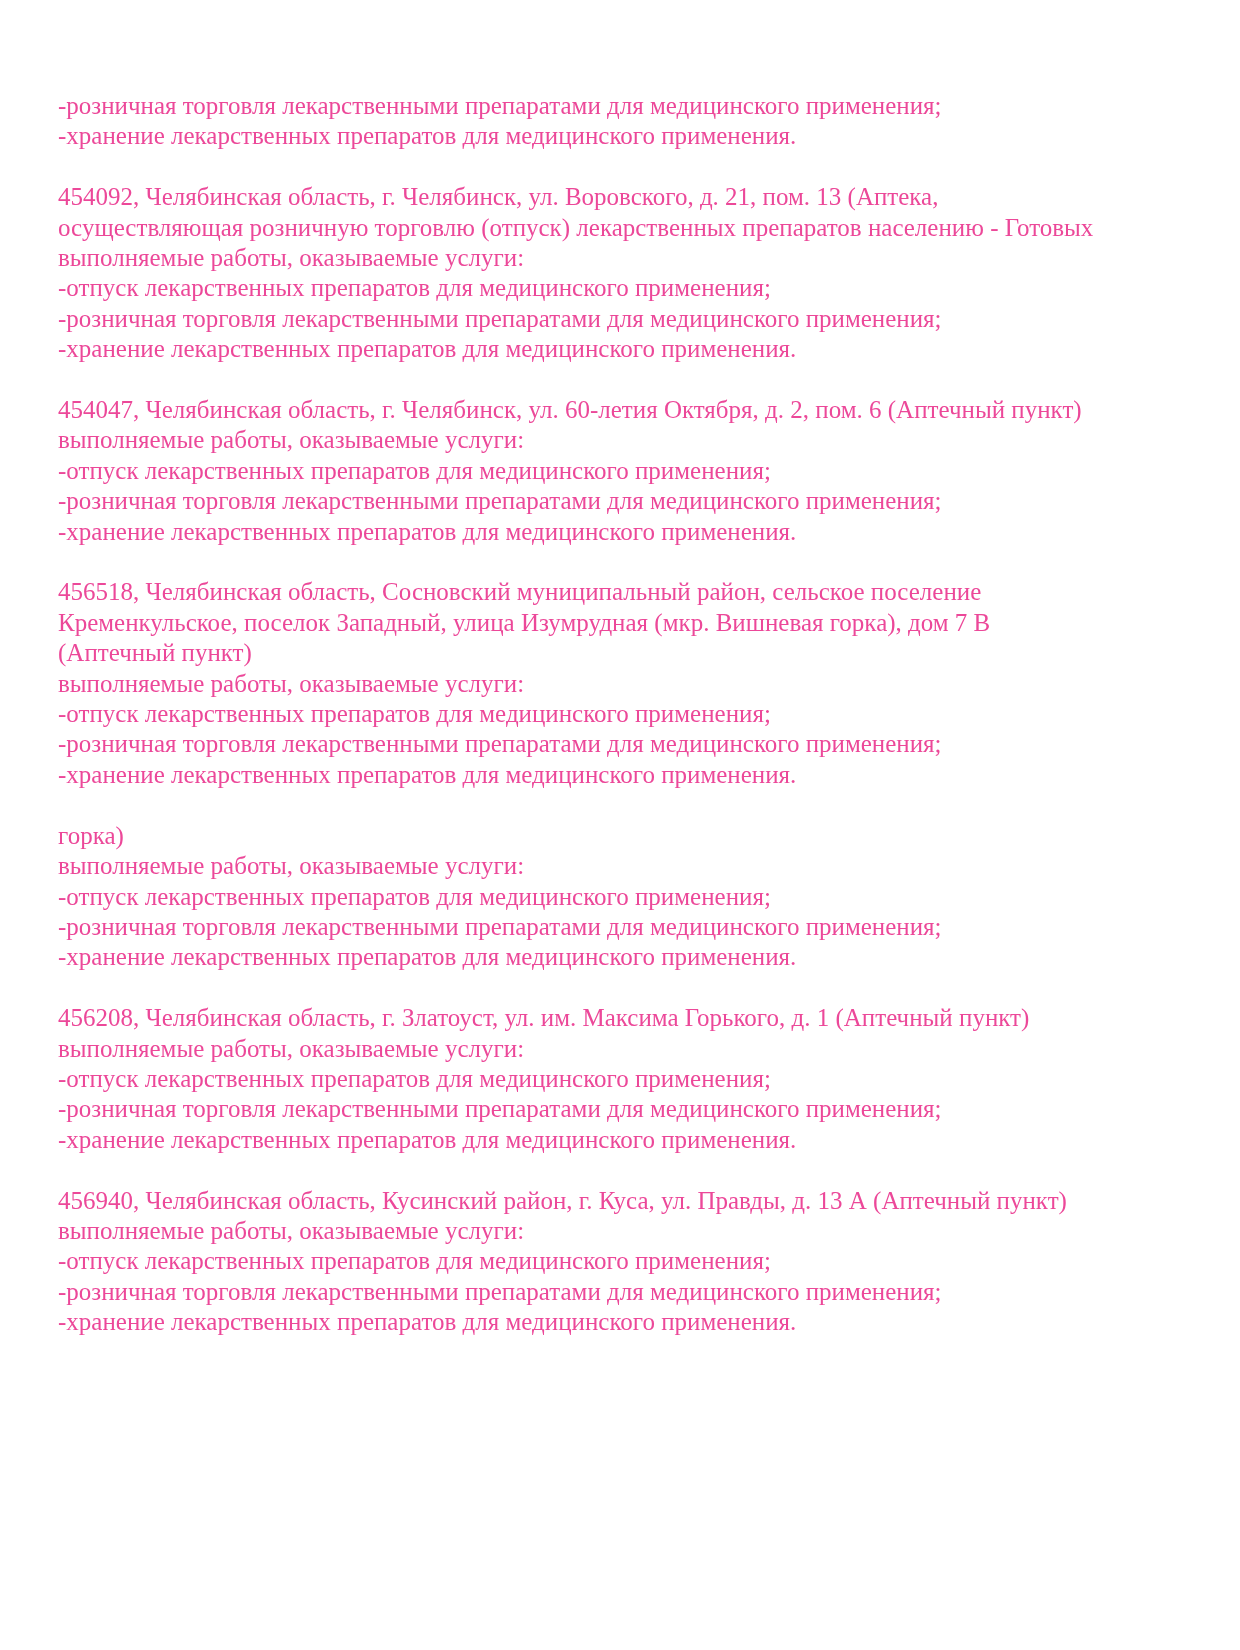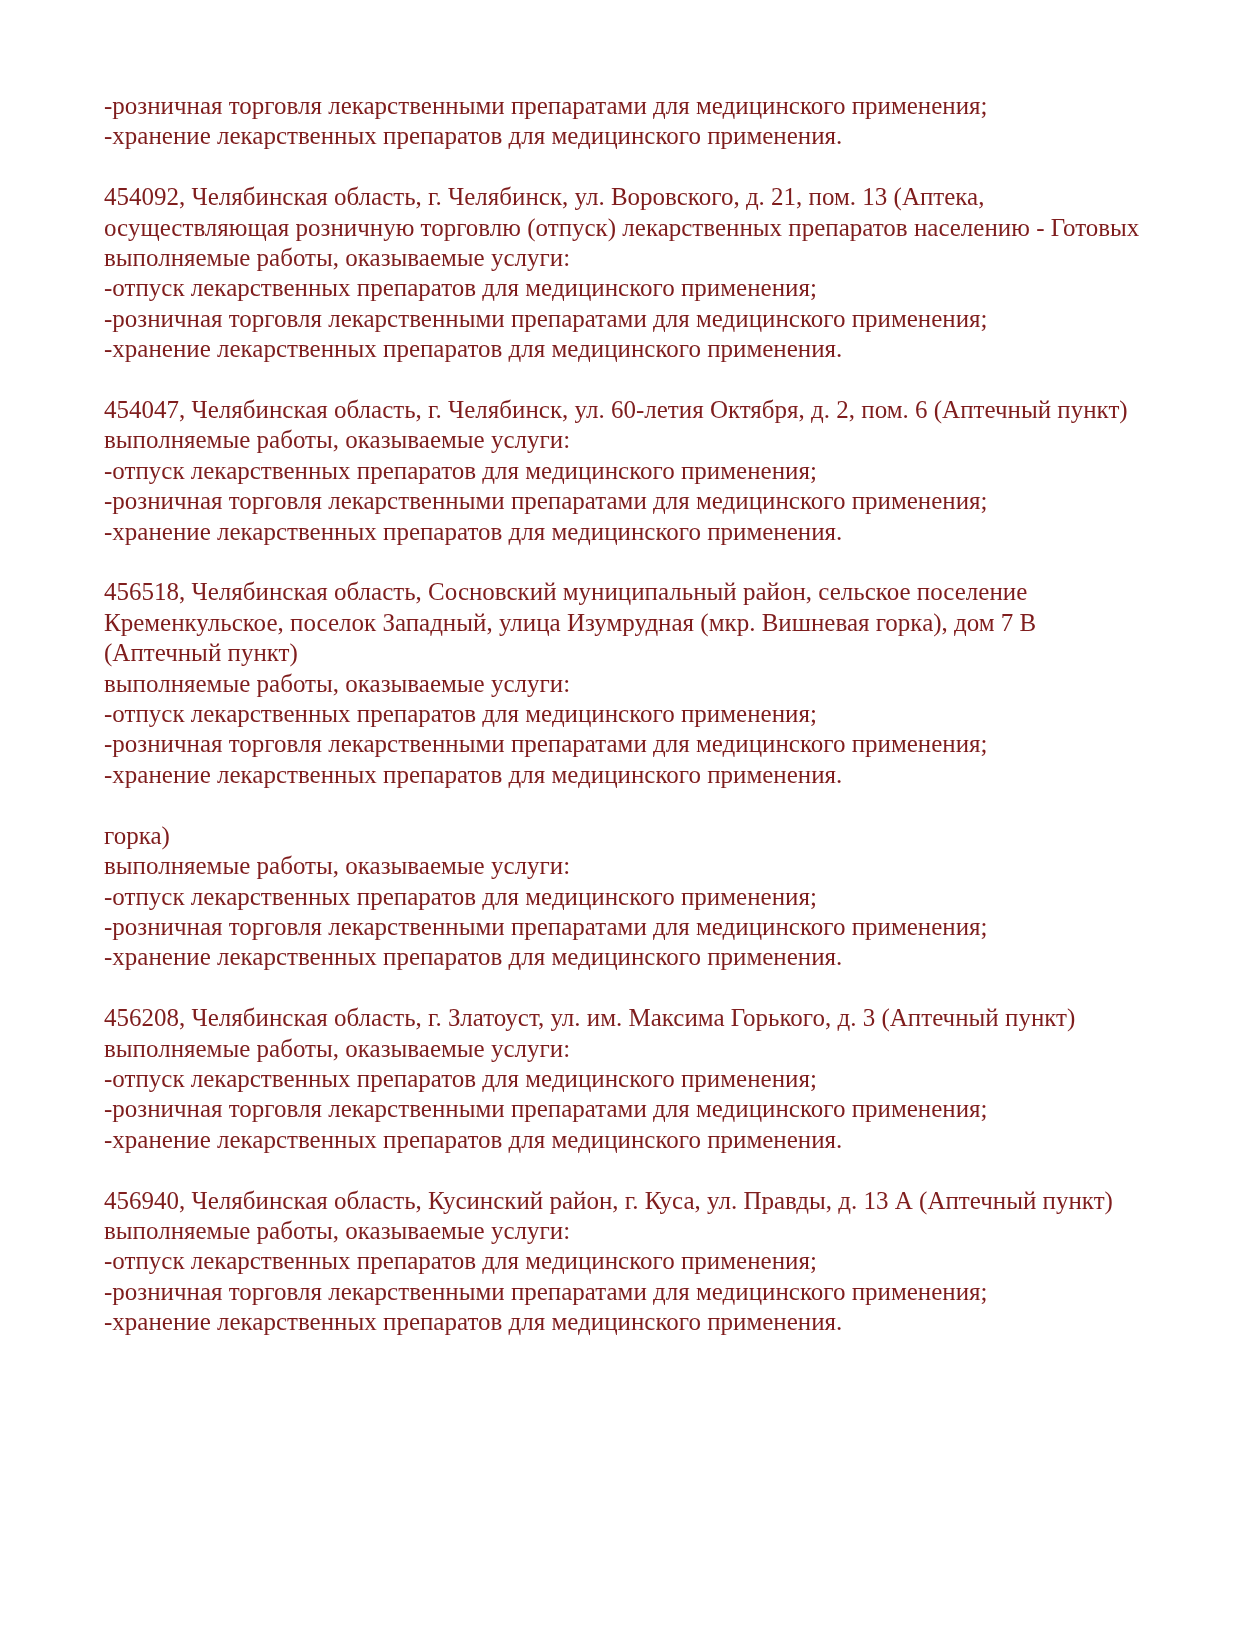--- a/index.html
+++ b/index.html
@@ -7,22 +7,22 @@
     padding: 0;
     background: #ffffff;
   }
   .page {
     position: relative;
     width: 1240px;
     height: 1650px;
     background: #ffffff;
     overflow: hidden;
     box-sizing: border-box;
-    padding: 91px 40px 0 104px;
-    color: #7f1d1d;
+    padding: 91px 40px 0 58px;
+    color: #ec4899;
     font-family: "Liberation Serif", "DejaVu Serif", serif;
     font-size: 25px;
     line-height: 30.4px;
     font-weight: 400;
   }
   .doc-text {
     width: 100%;
   }
   .line {
     white-space: nowrap;
@@ -82,21 +82,21 @@
       <div class="line">горка)</div>
       <div class="line">выполняемые работы, оказываемые услуги:</div>
       <div class="line">-отпуск лекарственных препаратов для медицинского применения;</div>
       <div class="line">-розничная торговля лекарственными препаратами для медицинского применения;</div>
       <div class="line">-хранение лекарственных препаратов для медицинского применения.</div>
     </div>
 
     <div class="blank-line"></div>
 
     <div>
-      <div class="line">456208, Челябинская область, г. Златоуст, ул. им. Максима Горького, д. 3 (Аптечный пункт)</div>
+      <div class="line">456208, Челябинская область, г. Златоуст, ул. им. Максима Горького, д. 1 (Аптечный пункт)</div>
       <div class="line">выполняемые работы, оказываемые услуги:</div>
       <div class="line">-отпуск лекарственных препаратов для медицинского применения;</div>
       <div class="line">-розничная торговля лекарственными препаратами для медицинского применения;</div>
       <div class="line">-хранение лекарственных препаратов для медицинского применения.</div>
     </div>
 
     <div class="blank-line"></div>
 
     <div>
       <div class="line">456940, Челябинская область, Кусинский район, г. Куса, ул. Правды, д. 13 А (Аптечный пункт)</div>

